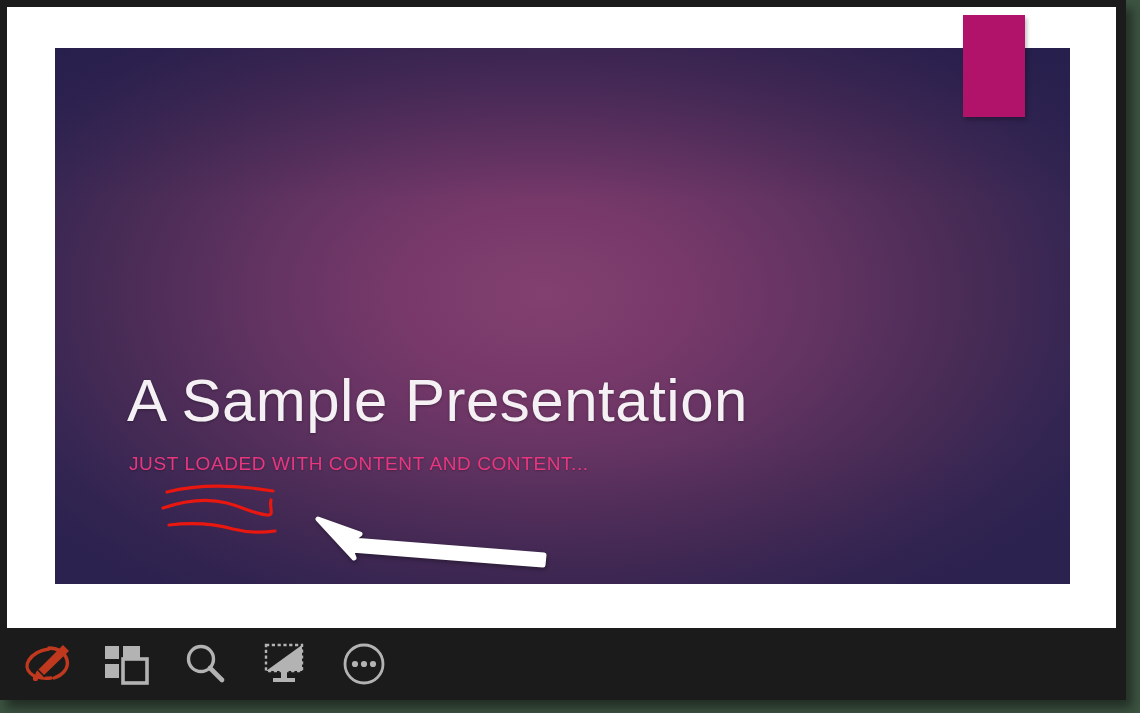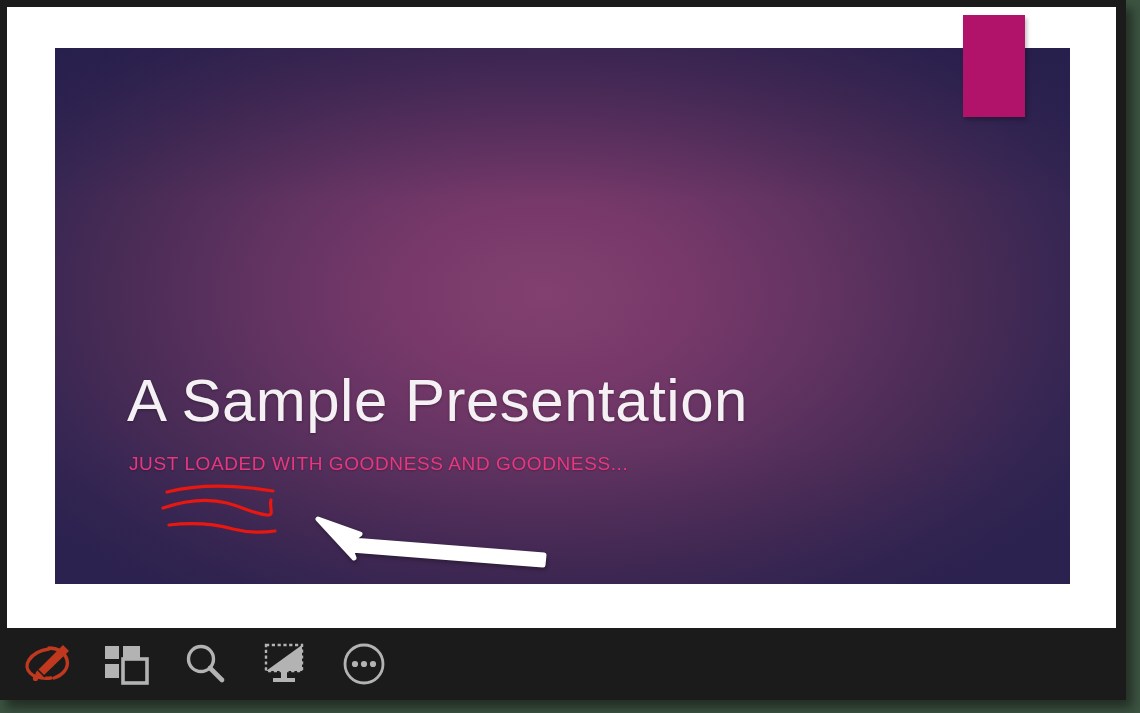--- a/index.html
+++ b/index.html
@@ -136,21 +136,21 @@
 
   <div id="slide-canvas-area">
 
     <div id="slide">
       <div id="slide-vignette"></div>
 
       <div id="accent-bar"></div>
 
       <div id="slide-title">A Sample Presentation</div>
 
-      <div id="slide-subtitle">JUST LOADED WITH GOODNESS AND GOODNESS...</div>
+      <div id="slide-subtitle">JUST LOADED WITH CONTENT AND CONTENT...</div>
 
       <svg id="annotation-layer" width="1015" height="536" viewBox="0 0 1015 536">
 
         <g>
           <path d="M112 444 C 140 437, 168 437, 196 440 C 206 441, 212 442, 218 443" fill="none" stroke="#e8170f" stroke-width="3.2" stroke-linecap="round" stroke-linejoin="round"></path>
           <path d="M108 460 C 132 452, 152 450, 172 455 C 190 460, 200 466, 212 467
                    C 220 468, 214 460, 216 452" fill="none" stroke="#e8170f" stroke-width="3.2" stroke-linecap="round" stroke-linejoin="round"></path>
           <path d="M114 477 C 140 474, 160 476, 178 481 C 194 485, 206 485, 220 483" fill="none" stroke="#e8170f" stroke-width="3.2" stroke-linecap="round" stroke-linejoin="round"></path>
         </g>
 

